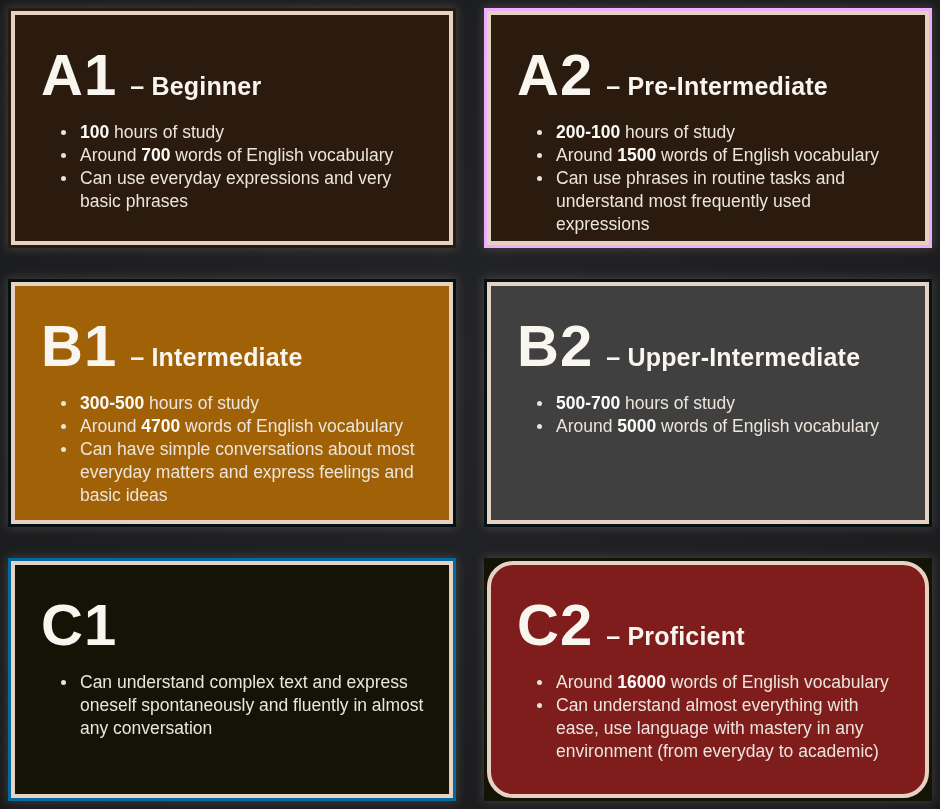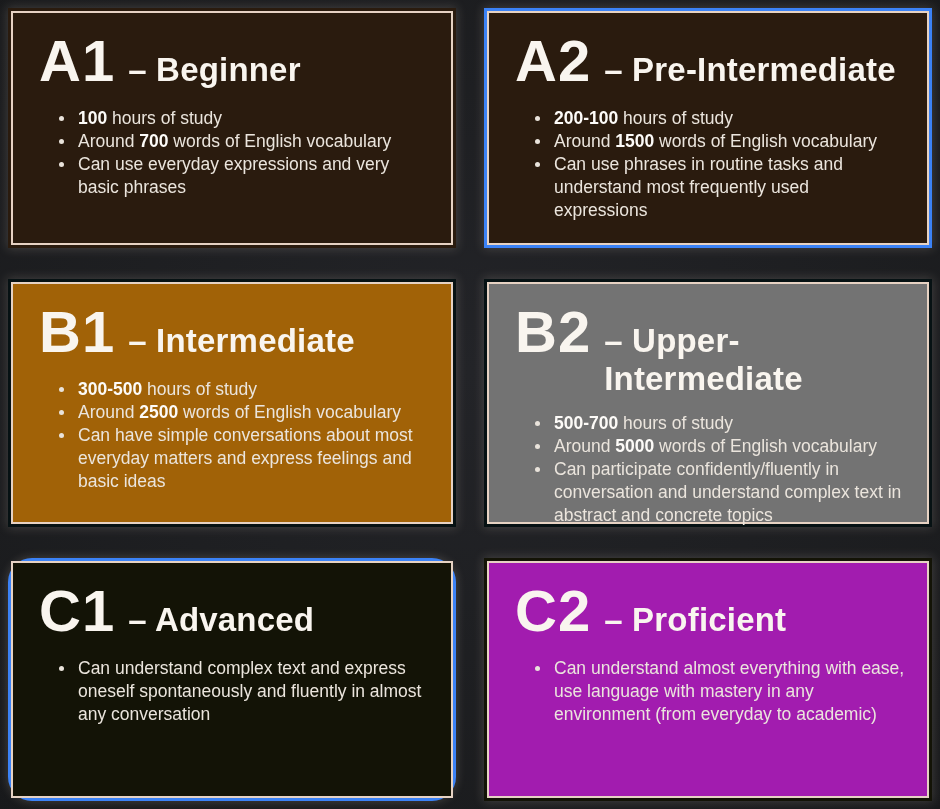--- a/index.html
+++ b/index.html
@@ -20,38 +20,38 @@
     column-gap: 28px;
     row-gap: 31px;
     padding: 8px;
   }
   .card {
     padding: 3px;
     box-shadow: 0 0 10px 1px rgba(238,222,206,0.18);
   }
   .card-inner {
     height: 100%;
-    border: 2px solid #e5e5e5;
-    padding: 16px 22px 0 26px;
+    border: 4px solid #e5e5e5;
+    padding: 28px 22px 0 26px;
   }
   .card-title {
     display: flex;
     align-items: baseline;
     gap: 13px;
     margin: 0;
     color: #f9f5ef;
   }
   .card-code {
     font-size: 58px;
     font-weight: 700;
     line-height: 1.1;
     letter-spacing: 1px;
   }
   .card-subtitle {
-    font-size: 33px;
+    font-size: 25px;
     font-weight: 700;
     letter-spacing: 0.2px;
   }
   .card-list {
     list-style: none;
     margin: 14px 0 0 0;
     padding: 0 0 0 20px;
     color: #ebe5dd;
   }
   .card-list li {
@@ -97,21 +97,21 @@
             <p class="bullet-text"><span>Around </span><b>700</b><span> words of English vocabulary</span></p>
           </li>
         <li>
             <span class="bullet-marker"></span>
             <p class="bullet-text">Can use everyday expressions and very basic phrases</p>
           </li>
       </ul>
     </div>
   </section>
 
-  <section class="card" style="background: #3b82f6;">
+  <section class="card" style="background: #f0abfc;">
     <div class="card-inner" style="background: rgb(42, 27, 14); border-color: rgb(230, 210, 195);">
       <h2 class="card-title">
         <span class="card-code">A2</span>
         <span class="card-subtitle"><span>–</span> <span>Pre-Intermediate</span></span>
       </h2>
       <ul class="card-list">
         <li>
             <span class="bullet-marker"></span>
             <p class="bullet-text"><b>200-100</b><span> hours of study</span></p>
           </li>
@@ -133,76 +133,75 @@
         <span class="card-code">B1</span>
         <span class="card-subtitle"><span>–</span> <span>Intermediate</span></span>
       </h2>
       <ul class="card-list">
         <li>
             <span class="bullet-marker"></span>
             <p class="bullet-text"><b>300-500</b><span> hours of study</span></p>
           </li>
         <li>
             <span class="bullet-marker"></span>
-            <p class="bullet-text"><span>Around </span><b>2500</b><span> words of English vocabulary</span></p>
+            <p class="bullet-text"><span>Around </span><b>4700</b><span> words of English vocabulary</span></p>
           </li>
         <li>
             <span class="bullet-marker"></span>
             <p class="bullet-text">Can have simple conversations about most everyday matters and express feelings and basic ideas</p>
           </li>
       </ul>
     </div>
   </section>
 
   <section class="card" style="background: rgb(6, 17, 19);">
-    <div class="card-inner" style="background: #737373; border-color: rgb(230, 210, 195);">
+    <div class="card-inner" style="background: #404040; border-color: rgb(230, 210, 195);">
       <h2 class="card-title">
         <span class="card-code">B2</span>
         <span class="card-subtitle"><span>–</span> <span>Upper-Intermediate</span></span>
       </h2>
       <ul class="card-list">
         <li>
             <span class="bullet-marker"></span>
             <p class="bullet-text"><b>500-700</b><span> hours of study</span></p>
           </li>
         <li>
             <span class="bullet-marker"></span>
             <p class="bullet-text"><span>Around </span><b>5000</b><span> words of English vocabulary</span></p>
           </li>
-        <li>
-            <span class="bullet-marker"></span>
-            <p class="bullet-text">Can participate confidently/fluently in conversation and understand complex text in abstract and concrete topics</p>
-          </li>
-      </ul>
-    </div>
-  </section>
-
-  <section class="card" style="background: #3b82f6; border-radius: 24px;">
+      </ul>
+    </div>
+  </section>
+
+  <section class="card" style="background: #0369a1;">
     <div class="card-inner" style="background: rgb(19, 19, 6); border-color: rgb(230, 210, 195);">
       <h2 class="card-title">
         <span class="card-code">C1</span>
-        <span class="card-subtitle"><span>–</span> <span>Advanced</span></span>
       </h2>
       <ul class="card-list">
         <li>
             <span class="bullet-marker"></span>
             <p class="bullet-text">Can understand complex text and express oneself spontaneously and fluently in almost any conversation</p>
           </li>
       </ul>
     </div>
   </section>
 
   <section class="card" style="background: rgb(19, 19, 6);">
-    <div class="card-inner" style="background: #a21caf; border-color: rgb(230, 210, 195);">
+    <div class="card-inner" style="background: #7f1d1d; border-color: rgb(230, 210, 195); border-radius: 26px;">
       <h2 class="card-title">
         <span class="card-code">C2</span>
         <span class="card-subtitle"><span>–</span> <span>Proficient</span></span>
       </h2>
       <ul class="card-list">
         <li>
             <span class="bullet-marker"></span>
+            <p class="bullet-text"><span>Around </span><b>16000</b><span> words of English vocabulary</span></p>
+          </li>
+        <li>
+            <span class="bullet-marker"></span>
             <p class="bullet-text">Can understand almost everything with ease, use language with mastery in any environment (from everyday to academic)</p>
           </li>
       </ul>
     </div>
   </section>
 
 </div>
 
 </body></html>

